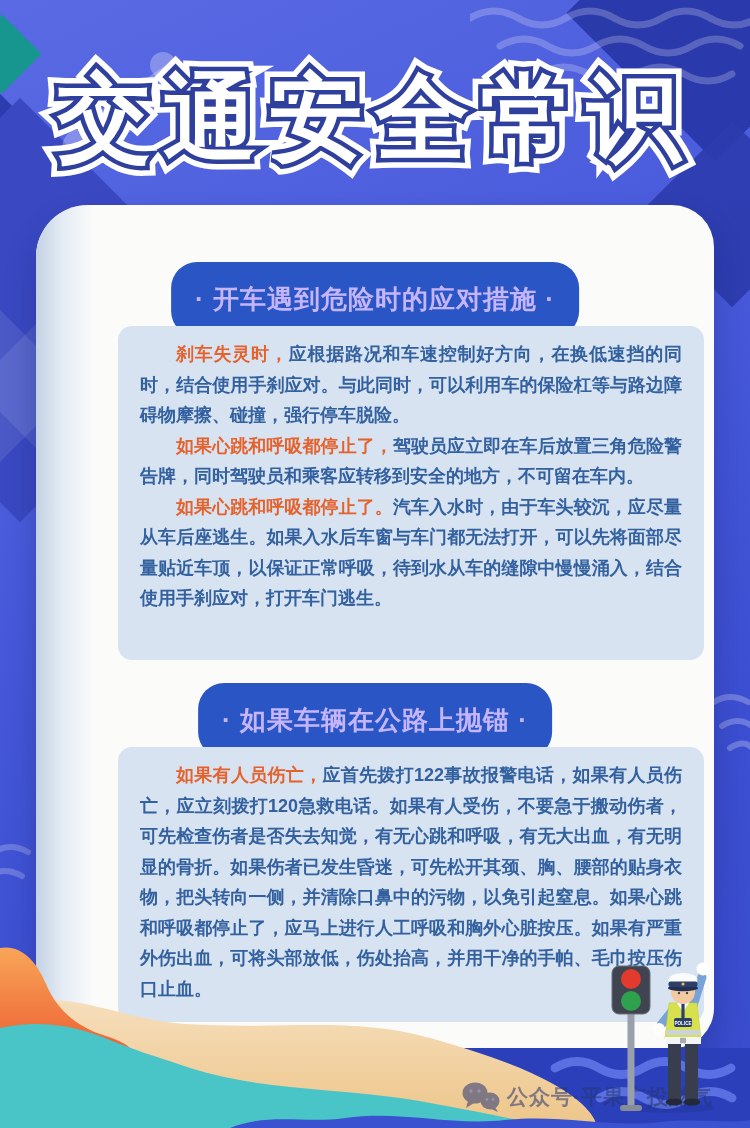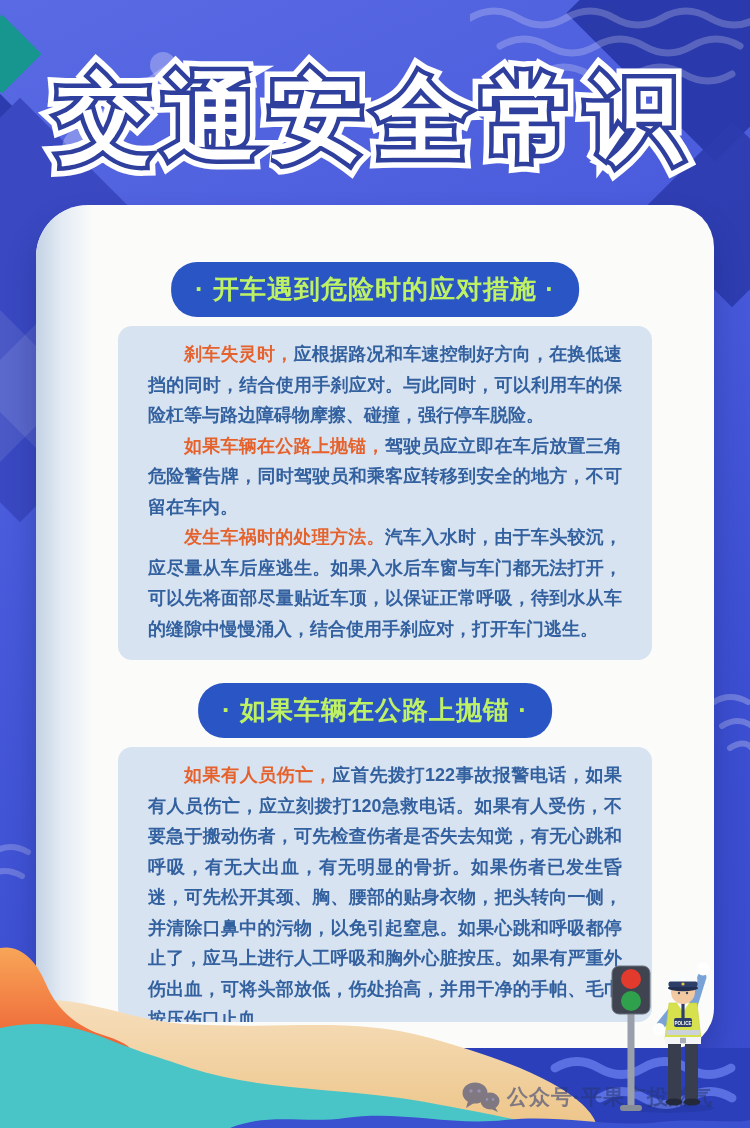--- a/index.html
+++ b/index.html
@@ -37,29 +37,29 @@
     background:#fbfcfa;border-radius:52px 42px 40px 40px;
     box-shadow:0 18px 30px rgba(18,28,100,.32);
   }
   .card::before{
     content:"";position:absolute;left:0;top:0;bottom:0;width:58px;
     background:linear-gradient(90deg,#c3d2e4 0%,#e4ebf4 45%,rgba(255,255,255,0) 100%);
     border-radius:52px 0 0 40px;
   }
   .pill{
     position:absolute;left:50%;transform:translateX(-50%);
-    background:#2a55c5;color:#bef264;border-radius:26px;
-    padding:10px 24px;font-size:26px;font-weight:bold;white-space:nowrap;
+    background:#2a55c5;color:#c4b5fd;border-radius:26px;
+    padding:20px 24px;font-size:26px;font-weight:bold;white-space:nowrap;
     letter-spacing:1px;
   }
   .pill-1{top:57px;}
   .pill-2{top:478px;}
   .textbox{
-    position:absolute;left:82px;width:534px;box-sizing:border-box;
-    background:#d8e3f1;border-radius:14px;padding:13px 30px;
+    position:absolute;left:82px;width:586px;box-sizing:border-box;
+    background:#d8e3f1;border-radius:14px;padding:13px 22px;
     font-size:18px;line-height:30.5px;font-weight:bold;color:#33619f;
     text-align:justify;overflow:hidden;
   }
   .tb-1{top:121px;height:334px;}
   .tb-2{top:542px;height:275px;}
   .textbox p{margin:0;text-indent:2em;}
   .lead{color:#e5622d;}
   
   .footer-waves{position:absolute;left:0;top:928px;width:750px;height:200px;z-index:3;}
   
@@ -114,22 +114,22 @@
   </svg>
 
   <div class="card">
 
     <div class="pill pill-1">
       <span>· 开车遇到危险时的应对措施 ·</span>
     </div>
 
     <div class="textbox tb-1">
       <p><span class="lead">刹车失灵时，</span><span>应根据路况和车速控制好方向，在换低速挡的同时，结合使用手刹应对。与此同时，可以利用车的保险杠等与路边障碍物摩擦、碰撞，强行停车脱险。</span></p>
-      <p><span class="lead">如果车辆在公路上抛锚，</span><span>驾驶员应立即在车后放置三角危险警告牌，同时驾驶员和乘客应转移到安全的地方，不可留在车内。</span></p>
-      <p><span class="lead">发生车祸时的处理方法。</span><span>汽车入水时，由于车头较沉，应尽量从车后座逃生。如果入水后车窗与车门都无法打开，可以先将面部尽量贴近车顶，以保证正常呼吸，待到水从车的缝隙中慢慢涌入，结合使用手刹应对，打开车门逃生。</span></p>
+      <p><span class="lead">如果心跳和呼吸都停止了，</span><span>驾驶员应立即在车后放置三角危险警告牌，同时驾驶员和乘客应转移到安全的地方，不可留在车内。</span></p>
+      <p><span class="lead">如果心跳和呼吸都停止了。</span><span>汽车入水时，由于车头较沉，应尽量从车后座逃生。如果入水后车窗与车门都无法打开，可以先将面部尽量贴近车顶，以保证正常呼吸，待到水从车的缝隙中慢慢涌入，结合使用手刹应对，打开车门逃生。</span></p>
     </div>
 
     <div class="pill pill-2">
       <span>· 如果车辆在公路上抛锚 ·</span>
     </div>
 
     <div class="textbox tb-2">
       <p><span class="lead">如果有人员伤亡，</span><span>应首先拨打122事故报警电话，如果有人员伤亡，应立刻拨打120急救电话。如果有人受伤，不要急于搬动伤者，可先检查伤者是否失去知觉，有无心跳和呼吸，有无大出血，有无明显的骨折。如果伤者已发生昏迷，可先松开其颈、胸、腰部的贴身衣物，把头转向一侧，并清除口鼻中的污物，以免引起窒息。如果心跳和呼吸都停止了，应马上进行人工呼吸和胸外心脏按压。如果有严重外伤出血，可将头部放低，伤处抬高，并用干净的手帕、毛巾按压伤口止血。</span></p>
     </div>
 

